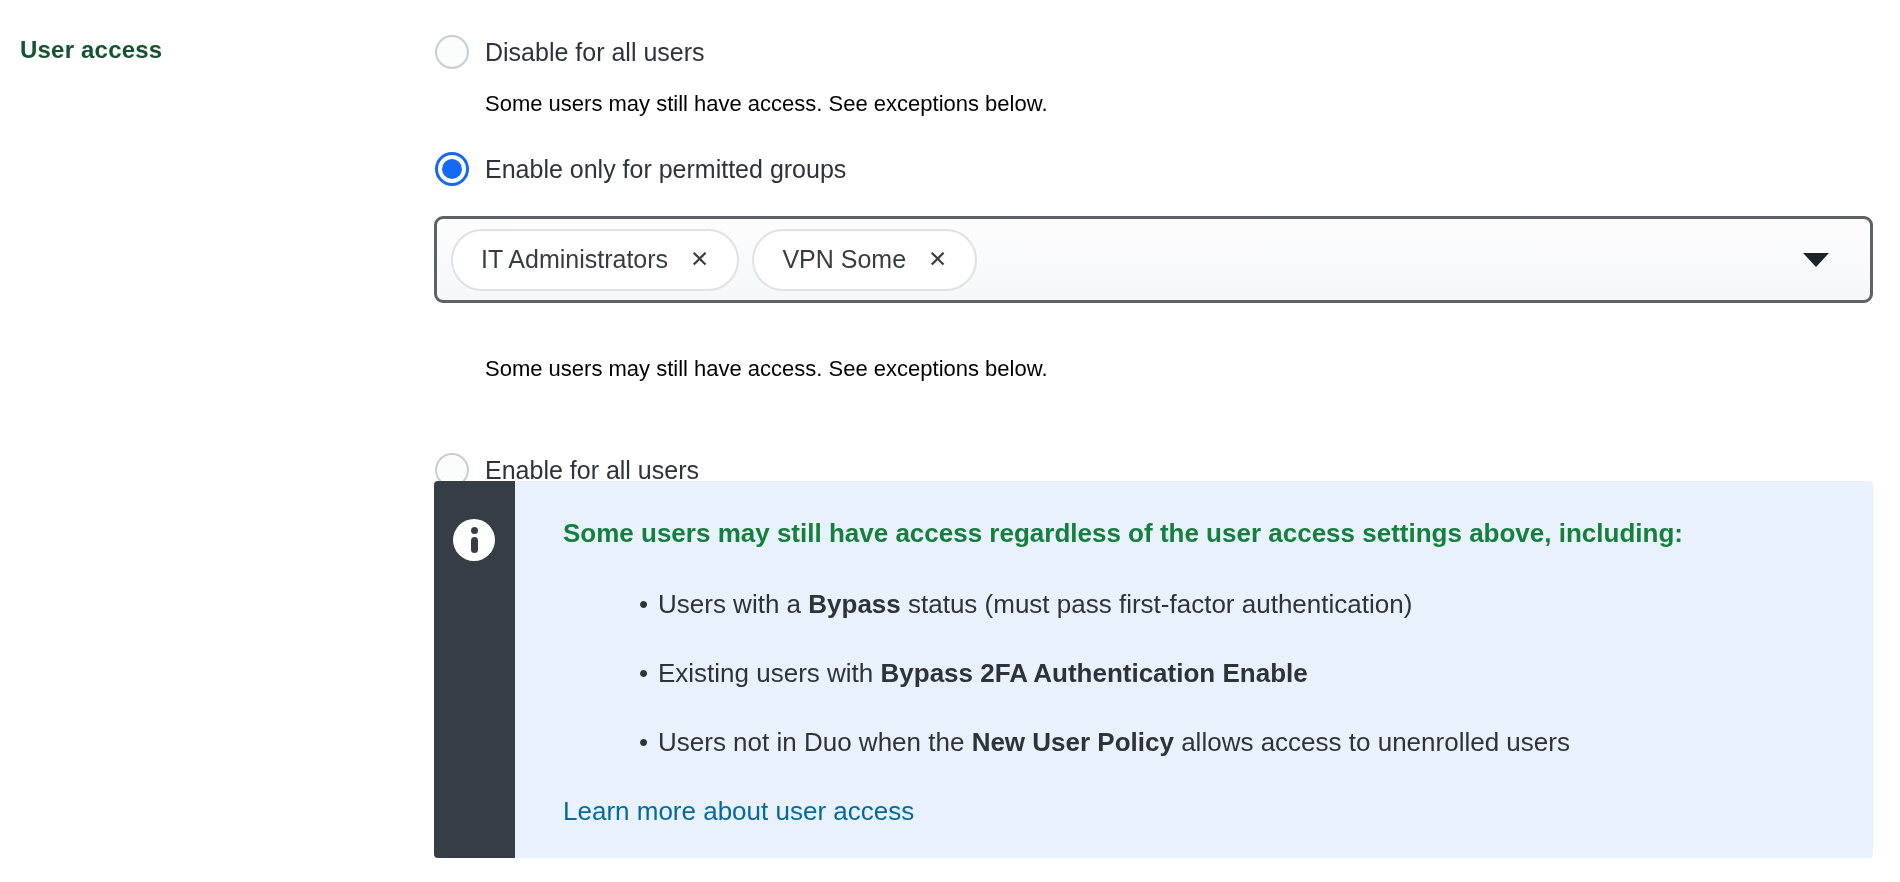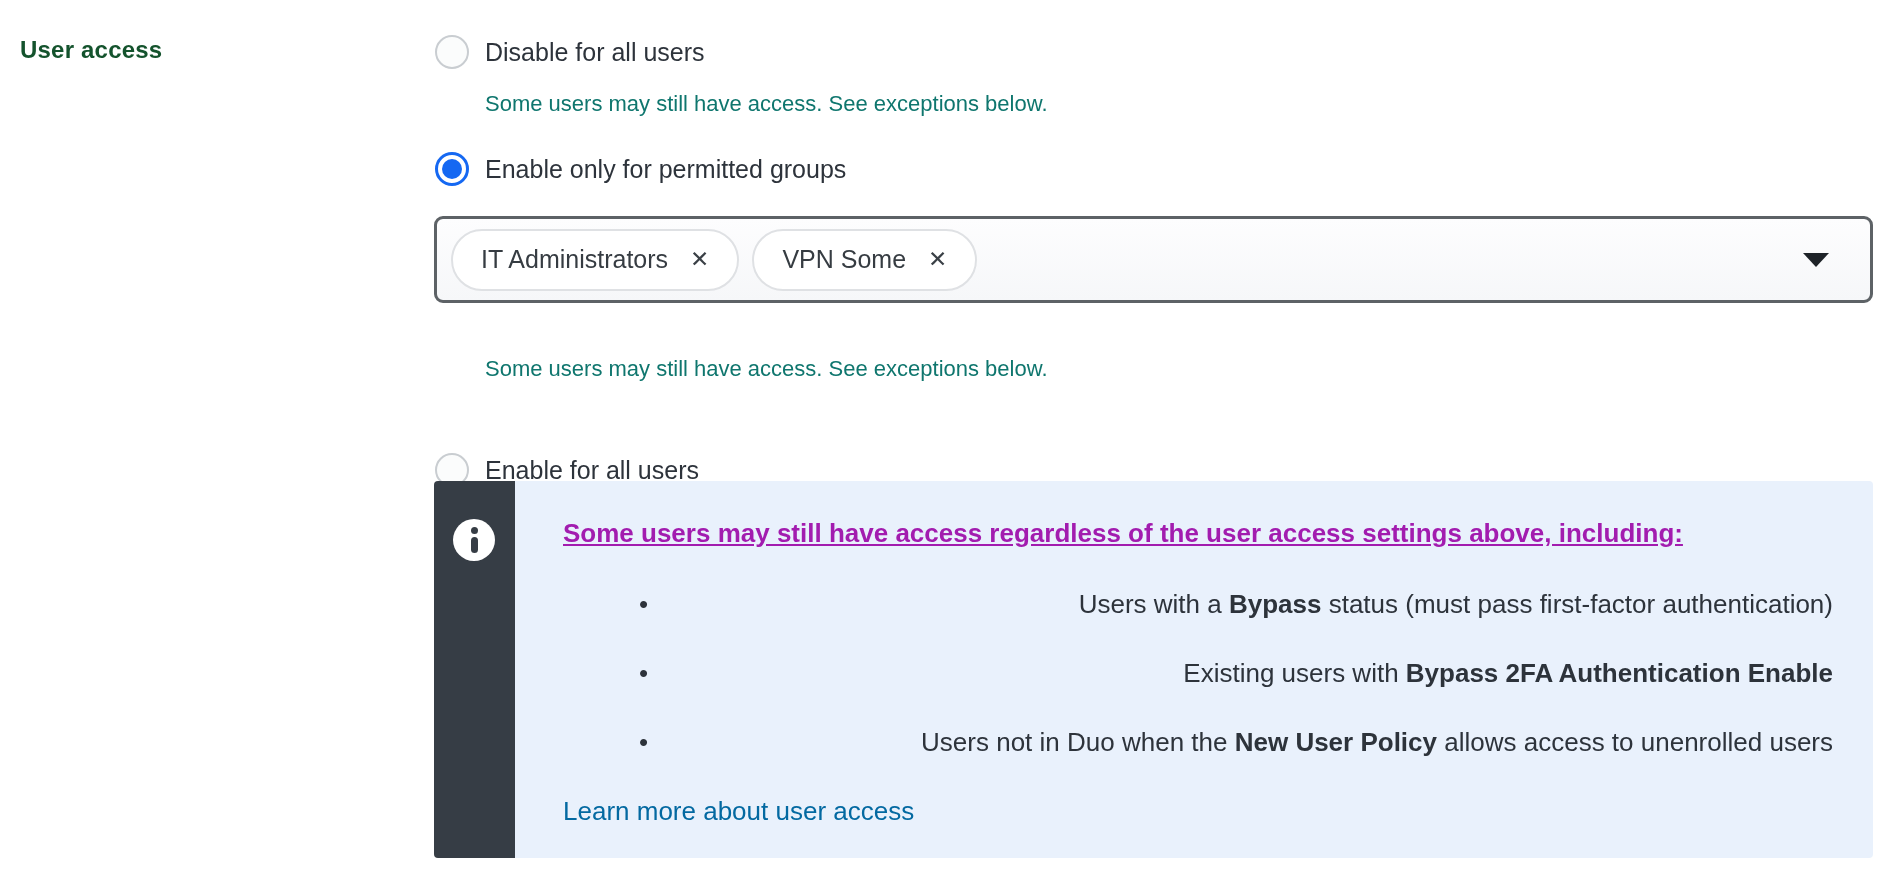--- a/index.html
+++ b/index.html
@@ -39,21 +39,21 @@
   .radio.selected .dot {
     width:20px; height:20px; border-radius:50%; background:#1568f2;
   }
   .radio-label {
     margin-left:16px; font-size:25px; color:#2d333b; white-space:nowrap;
   }
   .radio-label.bold { font-weight:normal; }
 
   .helper {
     position:absolute; left:485px;
-    font-size:22px; color:#0f766e; white-space:nowrap;
+    font-size:22px; color:#000000; white-space:nowrap;
   }
   .helper1 { top:91px; }
   .helper2 { top:356px; }
 
   .group-select {
     position:absolute; left:434px; top:216px;
     width:1439px; height:87px; box-sizing:border-box;
     border:3px solid #5d6266; border-radius:9px;
     background:linear-gradient(180deg,#fdfdfe 0%,#f6f7f9 100%);
     display:flex; align-items:center;
@@ -96,25 +96,24 @@
   }
   .i-dot { width:7px; height:7px; border-radius:50%; background:#363d45; margin-bottom:3px; }
   .i-stem { width:7px; height:16px; border-radius:3.5px; background:#363d45; }
 
   .info-content {
     position:absolute; left:81px; right:0; top:0; bottom:0;
     background:#e9f1fc;
     padding:36px 40px 0 48px; box-sizing:border-box;
   }
   .info-heading {
-    font-size:26px; font-weight:bold; color:#a21caf; line-height:32px;
+    font-size:26px; font-weight:bold; color:#15803d; line-height:32px;
     white-space:nowrap;
-    text-decoration:underline;
   }
-  .info-list { list-style:none; margin:40px 0 8px 0; padding:0;text-align:right; }
+  .info-list { list-style:none; margin:40px 0 8px 0; padding:0; }
   .info-list li {
     position:relative; padding-left:95px; margin-bottom:38px;
     font-size:26px; line-height:31px; color:#2d333b; white-space:nowrap;
   }
   .info-list li::before {
     content:"•"; position:absolute; left:76px; top:0;
     font-size:26px; color:#2d333b;
   }
   .info-link {
     display:inline-block; font-size:26px; color:#0369a1;

